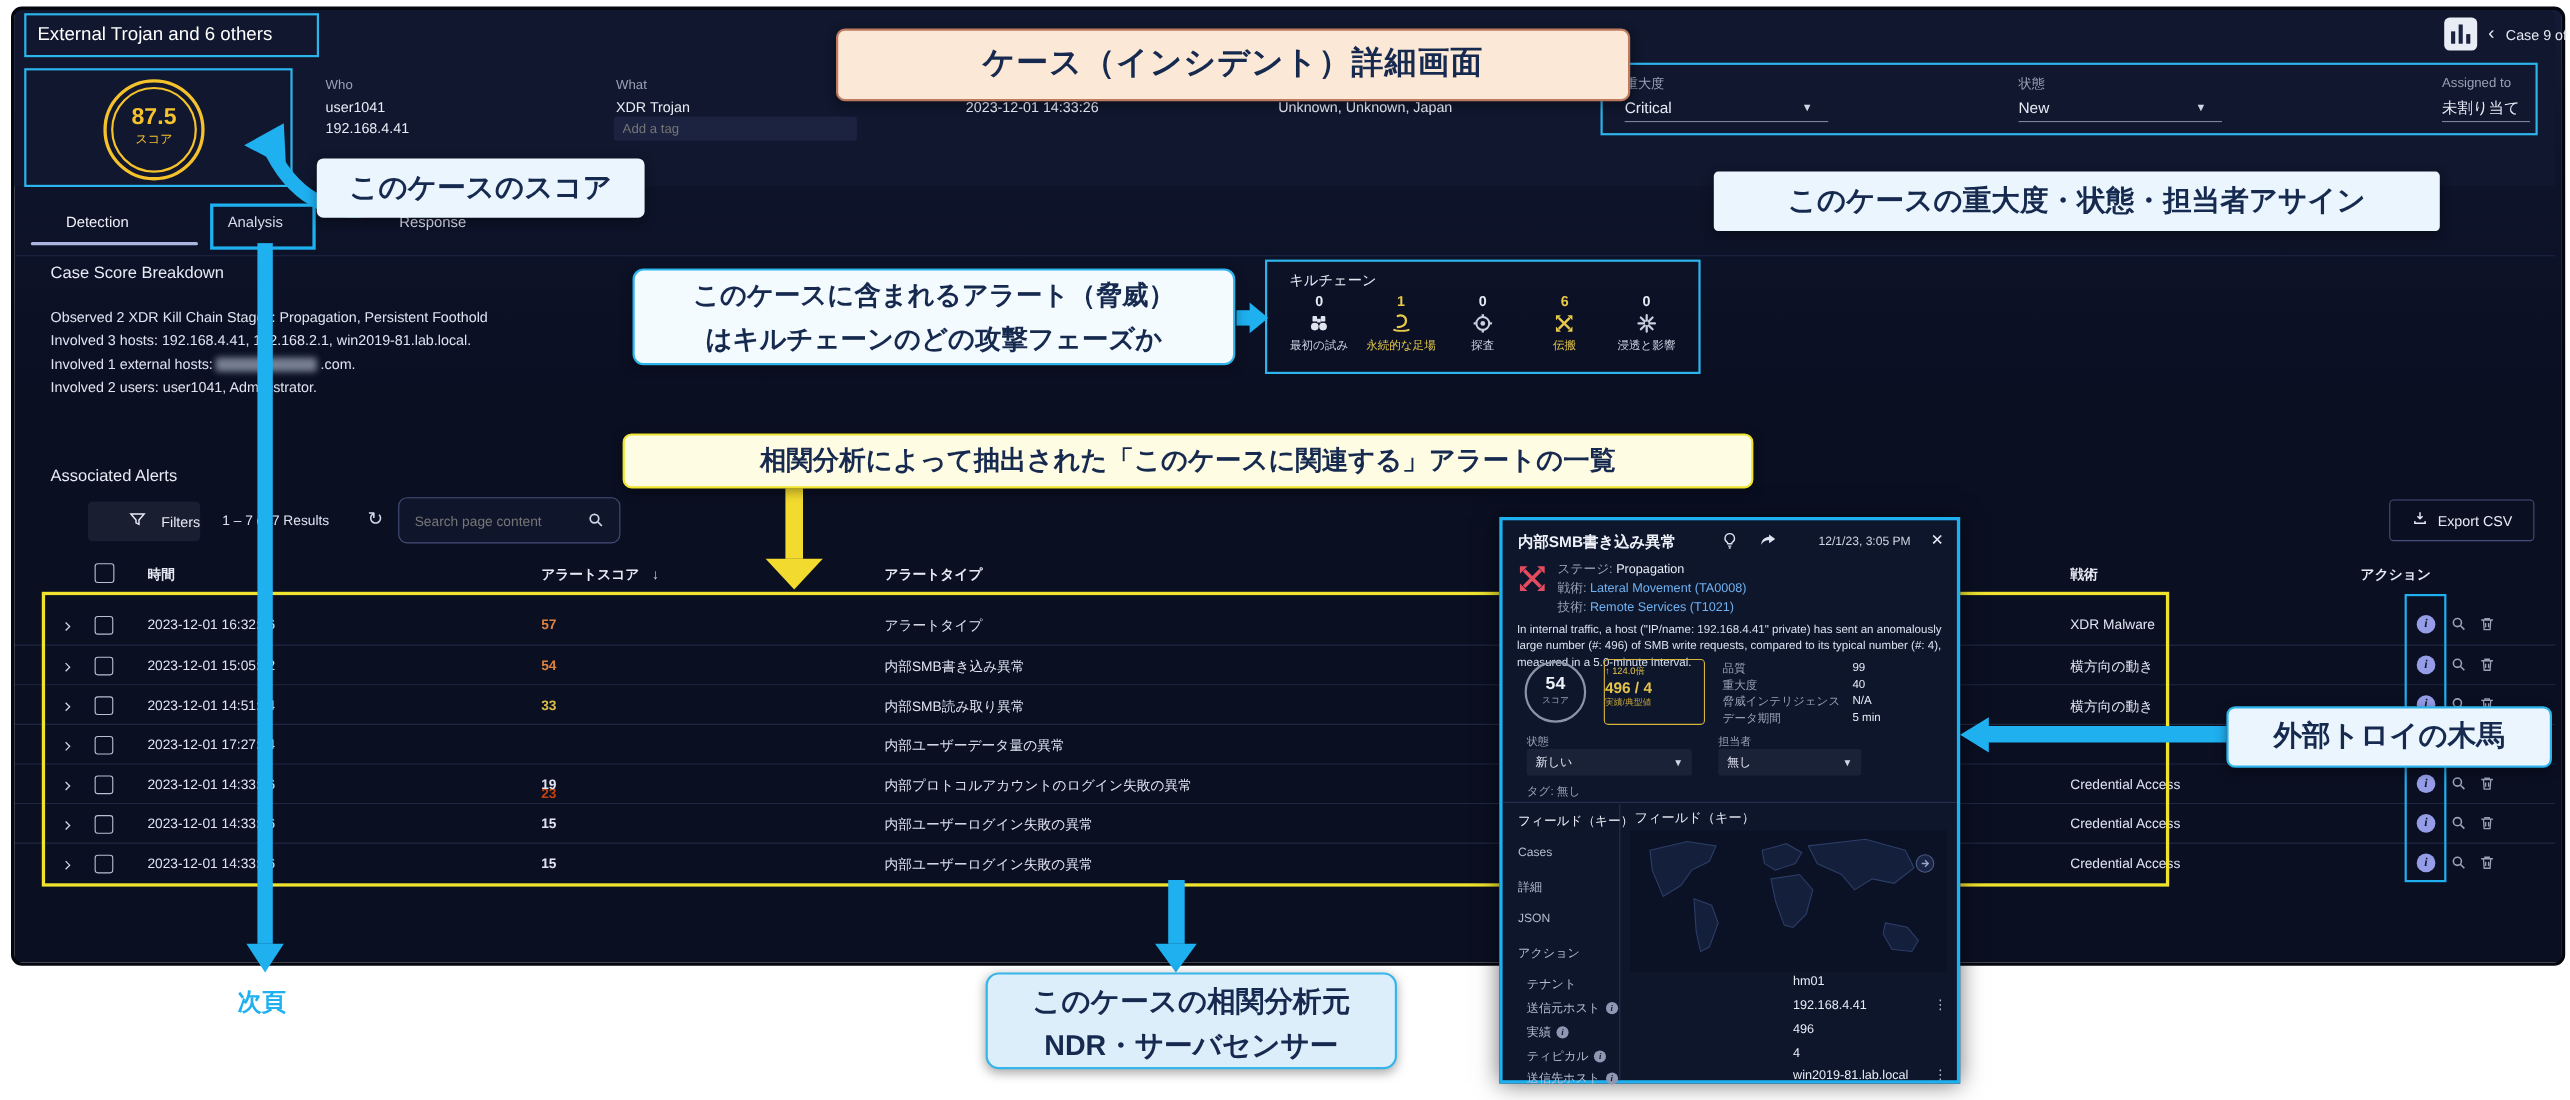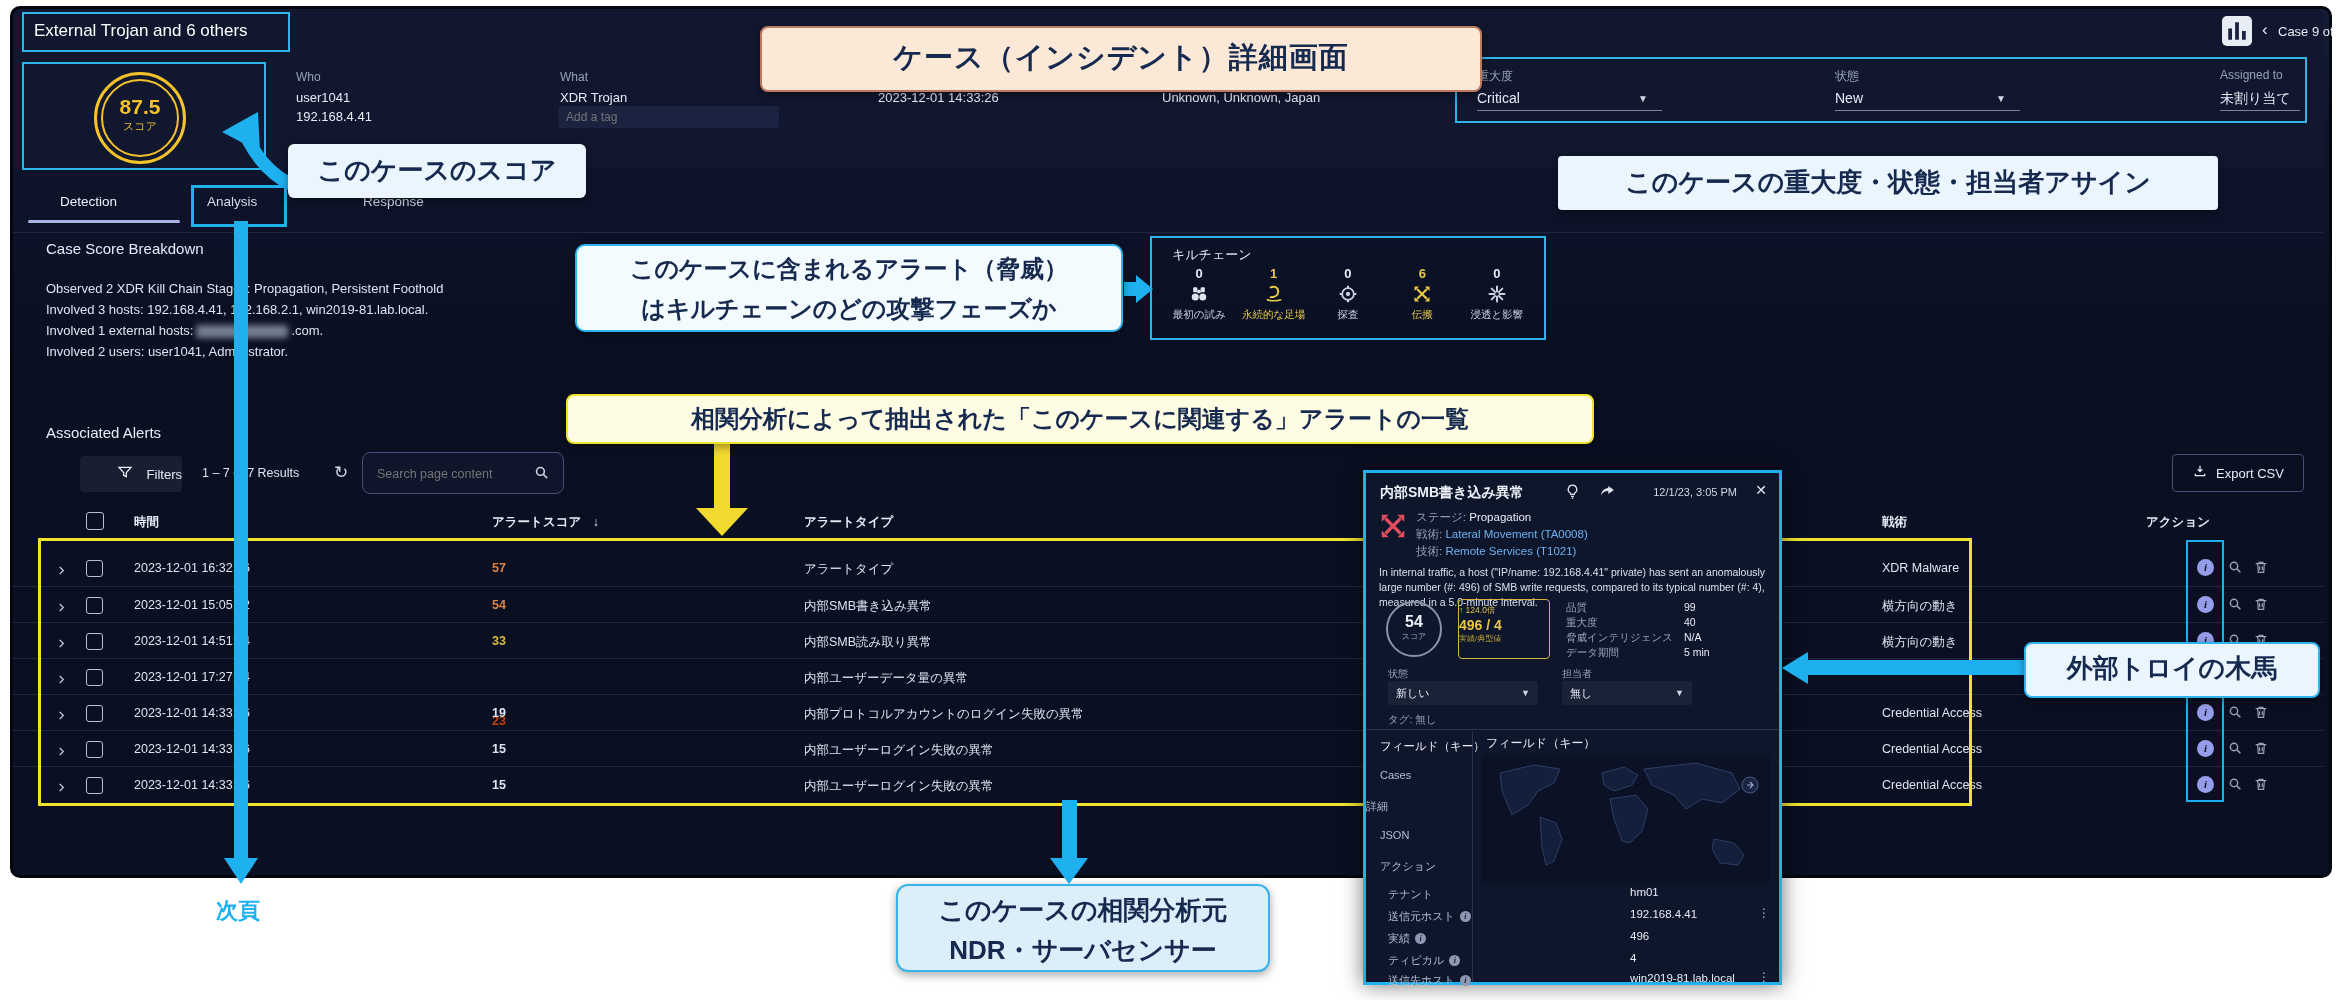--- a/index.html
+++ b/index.html
@@ -397,21 +397,21 @@
     <div class="abs selbox" style="left:196px;top:208px;width:130px;height:24px;box-sizing:border-box;">
       <span>無し</span><span class="c">▼</span>
     </div>
     <div class="abs" style="left:22px;top:240px;font-size:10.5px;color:#98a1b6;">タグ: 無し</div>
 
     <div class="abs" style="left:0;top:256px;width:413px;height:1px;background:#26304f;"></div>
     <div class="abs" style="left:106px;top:258px;width:1px;height:251px;background:#26304f;"></div>
 
     <div class="abs" style="left:14px;top:266px;font-size:11.5px;color:#eef1f8;white-space:nowrap;">フィールド（キー）</div>
     <div class="abs pf-l" style="left:14px;top:296px;">Cases</div>
-    <div class="abs pf-l" style="left:0;top:326px;">詳細</div>
+    <div class="abs pf-l" style="left:14px;top:326px;">詳細</div>
     <div class="abs pf-l" style="left:14px;top:356px;">JSON</div>
     <div class="abs pf-l" style="left:14px;top:386px;">アクション</div>
 
     <div class="abs" style="left:120px;top:262px;font-size:12px;color:#e7ebf5;white-space:nowrap;">フィールド（キー）</div>
 
     <div class="abs" style="left:116px;top:282px;width:288px;height:128px;background:#0b1226;">
       <svg width="288" height="128" viewBox="0 0 288 128">
         <g fill="#141f3c" stroke="#2c3d66" stroke-width="1">
           <path d="M18 18l34-8 26 4-6 14-16 8-10 14-16 10-10-24z"></path>
           <path d="M58 62l16 6 6 16-8 22-8 4-4-18z"></path>

